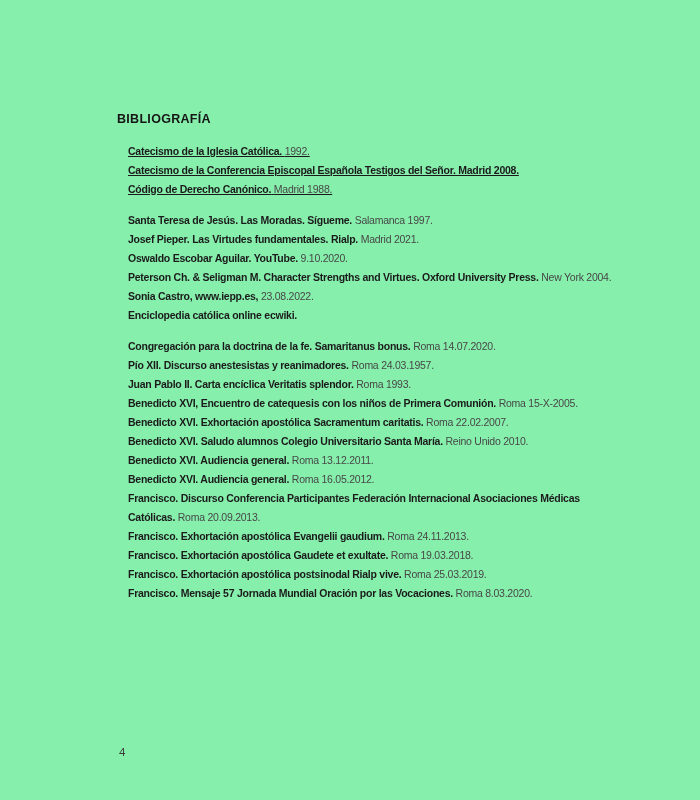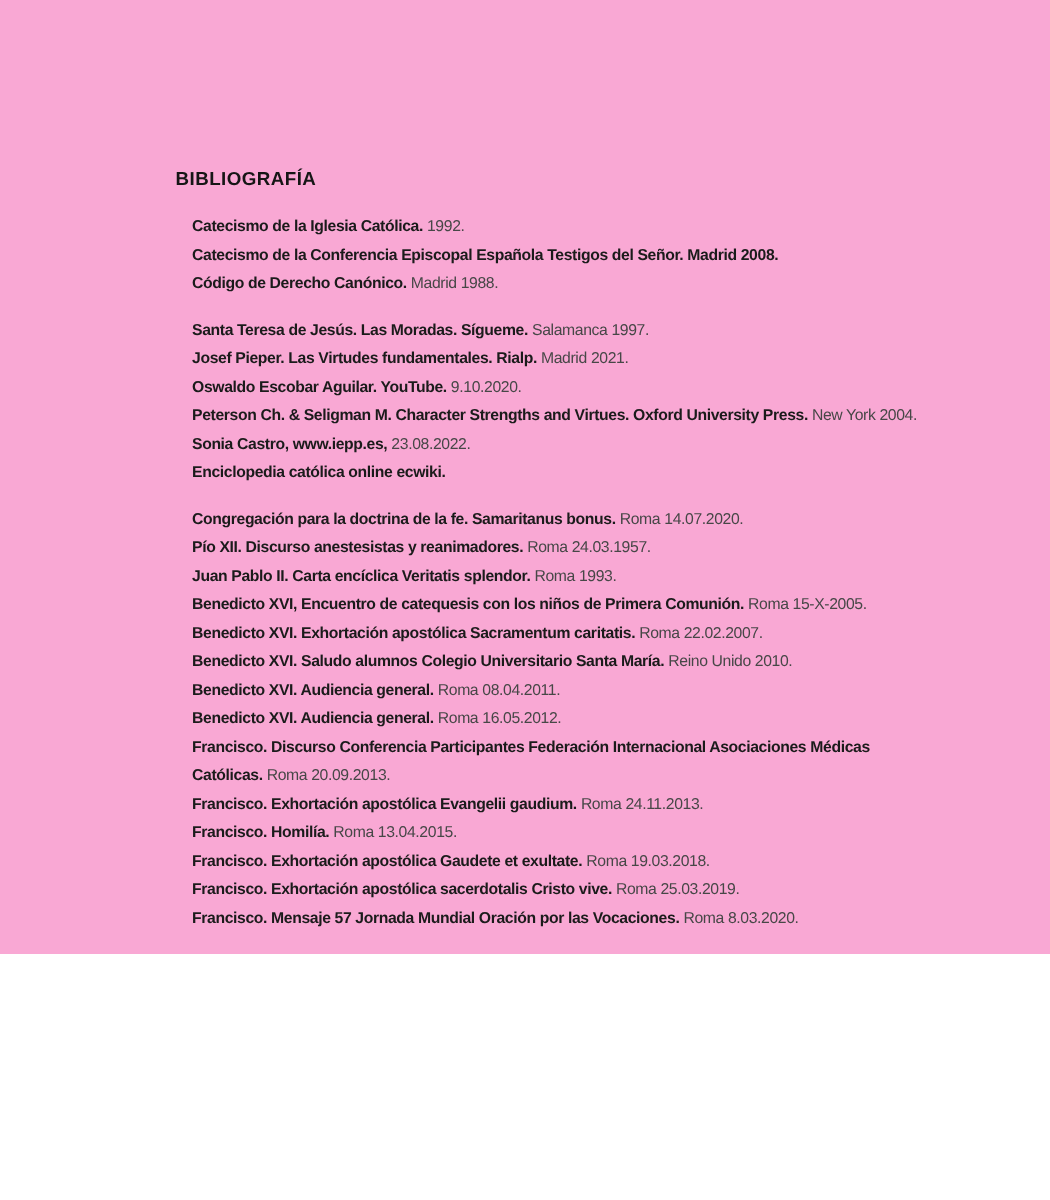--- a/index.html
+++ b/index.html
@@ -3,22 +3,22 @@
 <meta charset="utf-8">
 <style>
   html, body {
     margin: 0;
     padding: 0;
     background: #ffffff;
   }
   .page {
     position: relative;
     width: 700px;
-    height: 636px;
-    background: #f9a8d4;
+    height: 800px;
+    background: #86efac;
     overflow: hidden;
     font-family: "Liberation Sans", sans-serif;
     color: #1a1a1a;
   }
   .content {
     position: absolute;
     left: 117px;
     top: 112px;
     right: 60px;
   }
@@ -28,21 +28,21 @@
     line-height: 14px;
     font-weight: 700;
     letter-spacing: 0.3px;
     color: #161616;
   }
   .entries {
     margin-left: 11px;
     margin-top: 16px;
   }
   .group { margin-top: 12px; }
-  .group:first-child { margin-top: 0; }
+  .group:first-child { margin-top: 0; text-decoration: underline; }
   .line {
     font-size: 10.5px;
     line-height: 19px;
     letter-spacing: -0.25px;
     white-space: nowrap;
   }
   .seg-bold {
     font-weight: 700;
     color: #1b1b1b;
   }
@@ -79,26 +79,25 @@
           <div class="line"><span class="seg-bold">Sonia Castro, www.iepp.es,</span> <span class="seg-regular">23.08.2022.</span></div>
           <div class="line"><span class="seg-bold">Enciclopedia católica online ecwiki.</span></div>
         </div>
         <div class="group">
           <div class="line"><span class="seg-bold">Congregación para la doctrina de la fe. Samaritanus bonus.</span> <span class="seg-regular">Roma 14.07.2020.</span></div>
           <div class="line"><span class="seg-bold">Pío XII. Discurso anestesistas y reanimadores.</span> <span class="seg-regular">Roma 24.03.1957.</span></div>
           <div class="line"><span class="seg-bold">Juan Pablo II. Carta encíclica Veritatis splendor.</span> <span class="seg-regular">Roma 1993.</span></div>
           <div class="line"><span class="seg-bold">Benedicto XVI, Encuentro de catequesis con los niños de Primera Comunión.</span> <span class="seg-regular">Roma 15-X-2005.</span></div>
           <div class="line"><span class="seg-bold">Benedicto XVI. Exhortación apostólica Sacramentum caritatis.</span> <span class="seg-regular">Roma 22.02.2007.</span></div>
           <div class="line"><span class="seg-bold">Benedicto XVI. Saludo alumnos Colegio Universitario Santa María.</span> <span class="seg-regular">Reino Unido 2010.</span></div>
-          <div class="line"><span class="seg-bold">Benedicto XVI. Audiencia general.</span> <span class="seg-regular">Roma 08.04.2011.</span></div>
+          <div class="line"><span class="seg-bold">Benedicto XVI. Audiencia general.</span> <span class="seg-regular">Roma 13.12.2011.</span></div>
           <div class="line"><span class="seg-bold">Benedicto XVI. Audiencia general.</span> <span class="seg-regular">Roma 16.05.2012.</span></div>
           <div class="line"><span class="seg-bold">Francisco. Discurso Conferencia Participantes Federación Internacional Asociaciones Médicas</span></div>
           <div class="line"><span class="seg-bold">Católicas.</span> <span class="seg-regular">Roma 20.09.2013.</span></div>
           <div class="line"><span class="seg-bold">Francisco. Exhortación apostólica Evangelii gaudium.</span> <span class="seg-regular">Roma 24.11.2013.</span></div>
-          <div class="line"><span class="seg-bold">Francisco. Homilía.</span> <span class="seg-regular">Roma 13.04.2015.</span></div>
           <div class="line"><span class="seg-bold">Francisco. Exhortación apostólica Gaudete et exultate.</span> <span class="seg-regular">Roma 19.03.2018.</span></div>
-          <div class="line"><span class="seg-bold">Francisco. Exhortación apostólica sacerdotalis Cristo vive.</span> <span class="seg-regular">Roma 25.03.2019.</span></div>
+          <div class="line"><span class="seg-bold">Francisco. Exhortación apostólica postsinodal Rialp vive.</span> <span class="seg-regular">Roma 25.03.2019.</span></div>
           <div class="line"><span class="seg-bold">Francisco. Mensaje 57 Jornada Mundial Oración por las Vocaciones.</span> <span class="seg-regular">Roma 8.03.2020.</span></div>
         </div>
       </div>
   </div>
   <div class="page-number">4</div>
 </div>
 
 </body></html>

